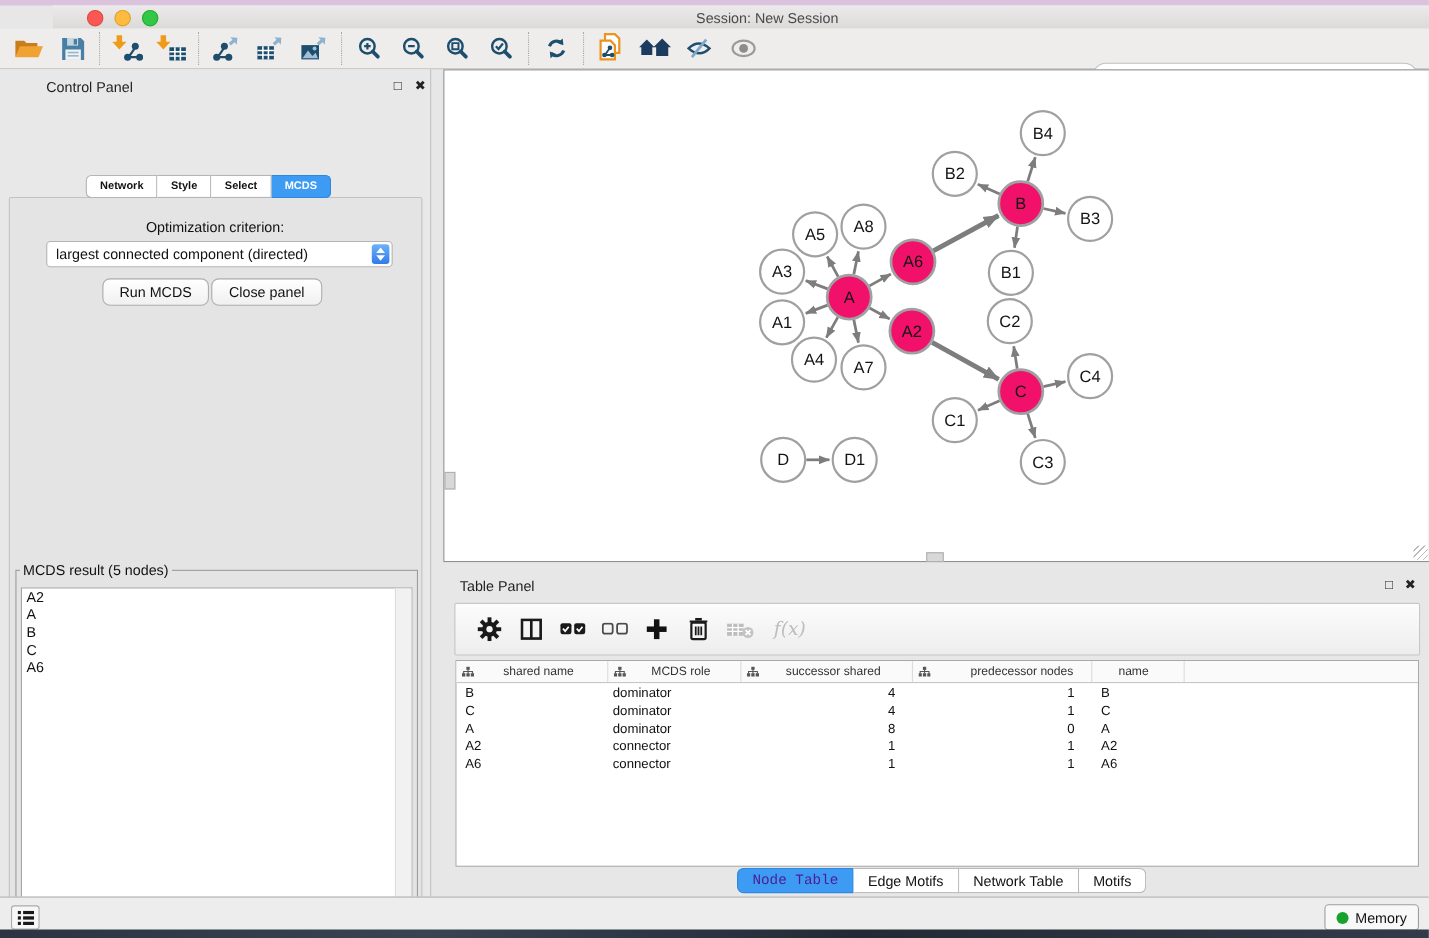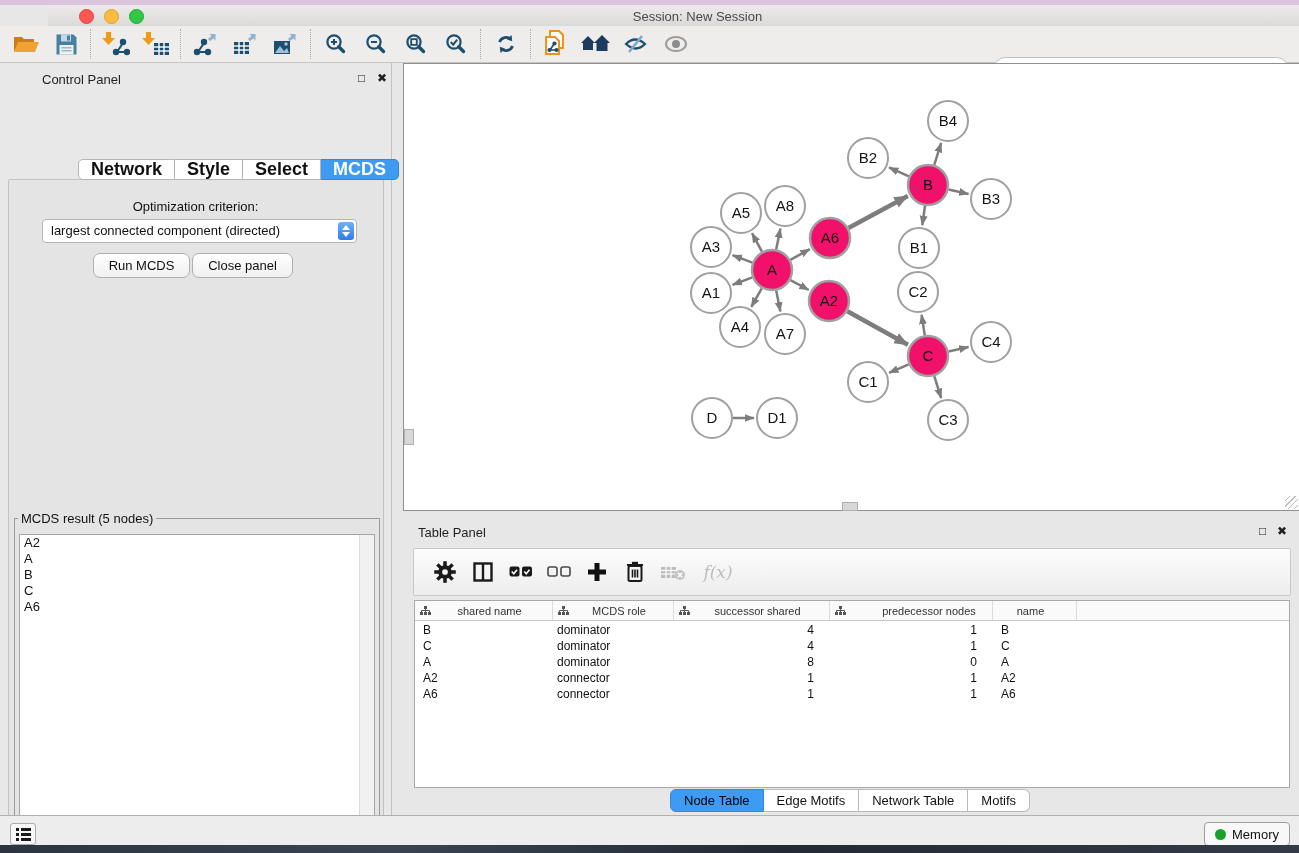--- a/index.html
+++ b/index.html
@@ -23,21 +23,21 @@
   #search-input{position:absolute;left:26px;top:1px;width:255px;height:19px;border:none;
     outline:none;background:transparent;font-size:13px;}
   
   #control-panel{left:0;top:63px;width:391px;height:752px;background:#E8E8E8;
     border-right:1px solid #C2C2C2;}
   .panel-title{font-size:13px;color:#1f1f1f;}
   .win-btn{font-size:12px;color:#222;cursor:default;line-height:12px;}
   #cp-content{left:8px;top:116px;width:374px;height:694px;background:#E4E4E4;
     border:1px solid #C2C2C2;border-radius:2px;}
   #cp-tabs{left:78px;top:96px;height:21px;display:flex;}
-  .cptab{height:19px;line-height:19px;padding:0 12px;font-size:18px;font-weight:700;
+  .cptab{height:19px;line-height:19px;padding:0 12px;font-size:10px;font-weight:700;
     background:#fff;border:1px solid #B5B5B5;border-left:none;color:#111;}
   .cptab:first-child{border-left:1px solid #B5B5B5;border-radius:5px 0 0 5px;}
   .cptab:last-child{border-radius:0 5px 5px 0;}
   .cptab.active{background:#3E9BF4;border-color:#2F87E0;color:#fff;}
   #opt-label{left:0;top:136px;width:391px;text-align:center;font-size:13px;color:#111;}
   #opt-select{left:42px;top:156px;width:313px;height:22px;background:#fff;
     border:1px solid #B4B4B4;border-radius:4px;font-size:13px;color:#111;}
   #opt-select .val{position:absolute;left:8px;top:3px;white-space:nowrap;}
   #opt-stepper{position:absolute;right:2px;top:2px;width:16px;height:18px;border-radius:3px;
     background:linear-gradient(#6FB2F9,#2F7BE9);}
@@ -83,21 +83,21 @@
   .th svg{margin:0 4px 0 5px;flex:0 0 auto;}
   .th .lbl{flex:1;text-align:center;padding-right:8px;}
   .tr{position:absolute;left:0;right:0;height:16px;display:flex;}
   .td{font-size:12px;line-height:16px;color:#111;box-sizing:border-box;white-space:nowrap;overflow:hidden;}
   
   #tp-tabs{left:670px;top:789px;height:23px;display:flex;}
   .tptab{height:21px;line-height:21px;padding:0 13px;font-size:13px;background:#fff;
     border:1px solid #B9B9B9;border-left:none;color:#111;}
   .tptab:first-child{border-left:1px solid #B9B9B9;border-radius:6px 0 0 6px;}
   .tptab:last-child{border-radius:0 6px 6px 0;}
-  .tptab.active{background:#3E9BF4;border-color:#2F87E0;color:#000000;}
+  .tptab.active{background:#3E9BF4;border-color:#2F87E0;color:#4c1d95;font-family:Liberation Mono, monospace;}
   
   #status-bar{left:0;top:815px;width:1299px;height:30px;background:#EDEDED;
     border-top:1px solid #B0B0B0;}
   #list-btn{left:10px;top:7px;width:24px;height:20px;background:#F7F7F7;border:1px solid #ABABAB;
     border-radius:3px;display:flex;align-items:center;justify-content:center;}
   #memory-btn{right:9px;top:6px;width:84px;height:22px;background:#F8F8F8;border:1px solid #9E9E9E;
     border-radius:4px;display:flex;align-items:center;justify-content:center;font-size:13px;color:#111;}
   #memory-dot{width:11px;height:11px;border-radius:50%;background:#17A32B;margin-right:6px;}
   #bottom-band{left:0;top:845px;width:1299px;height:8px;
     background:linear-gradient(90deg,#2B3440,#3A4352 30%,#222B35 60%,#323B47);}

